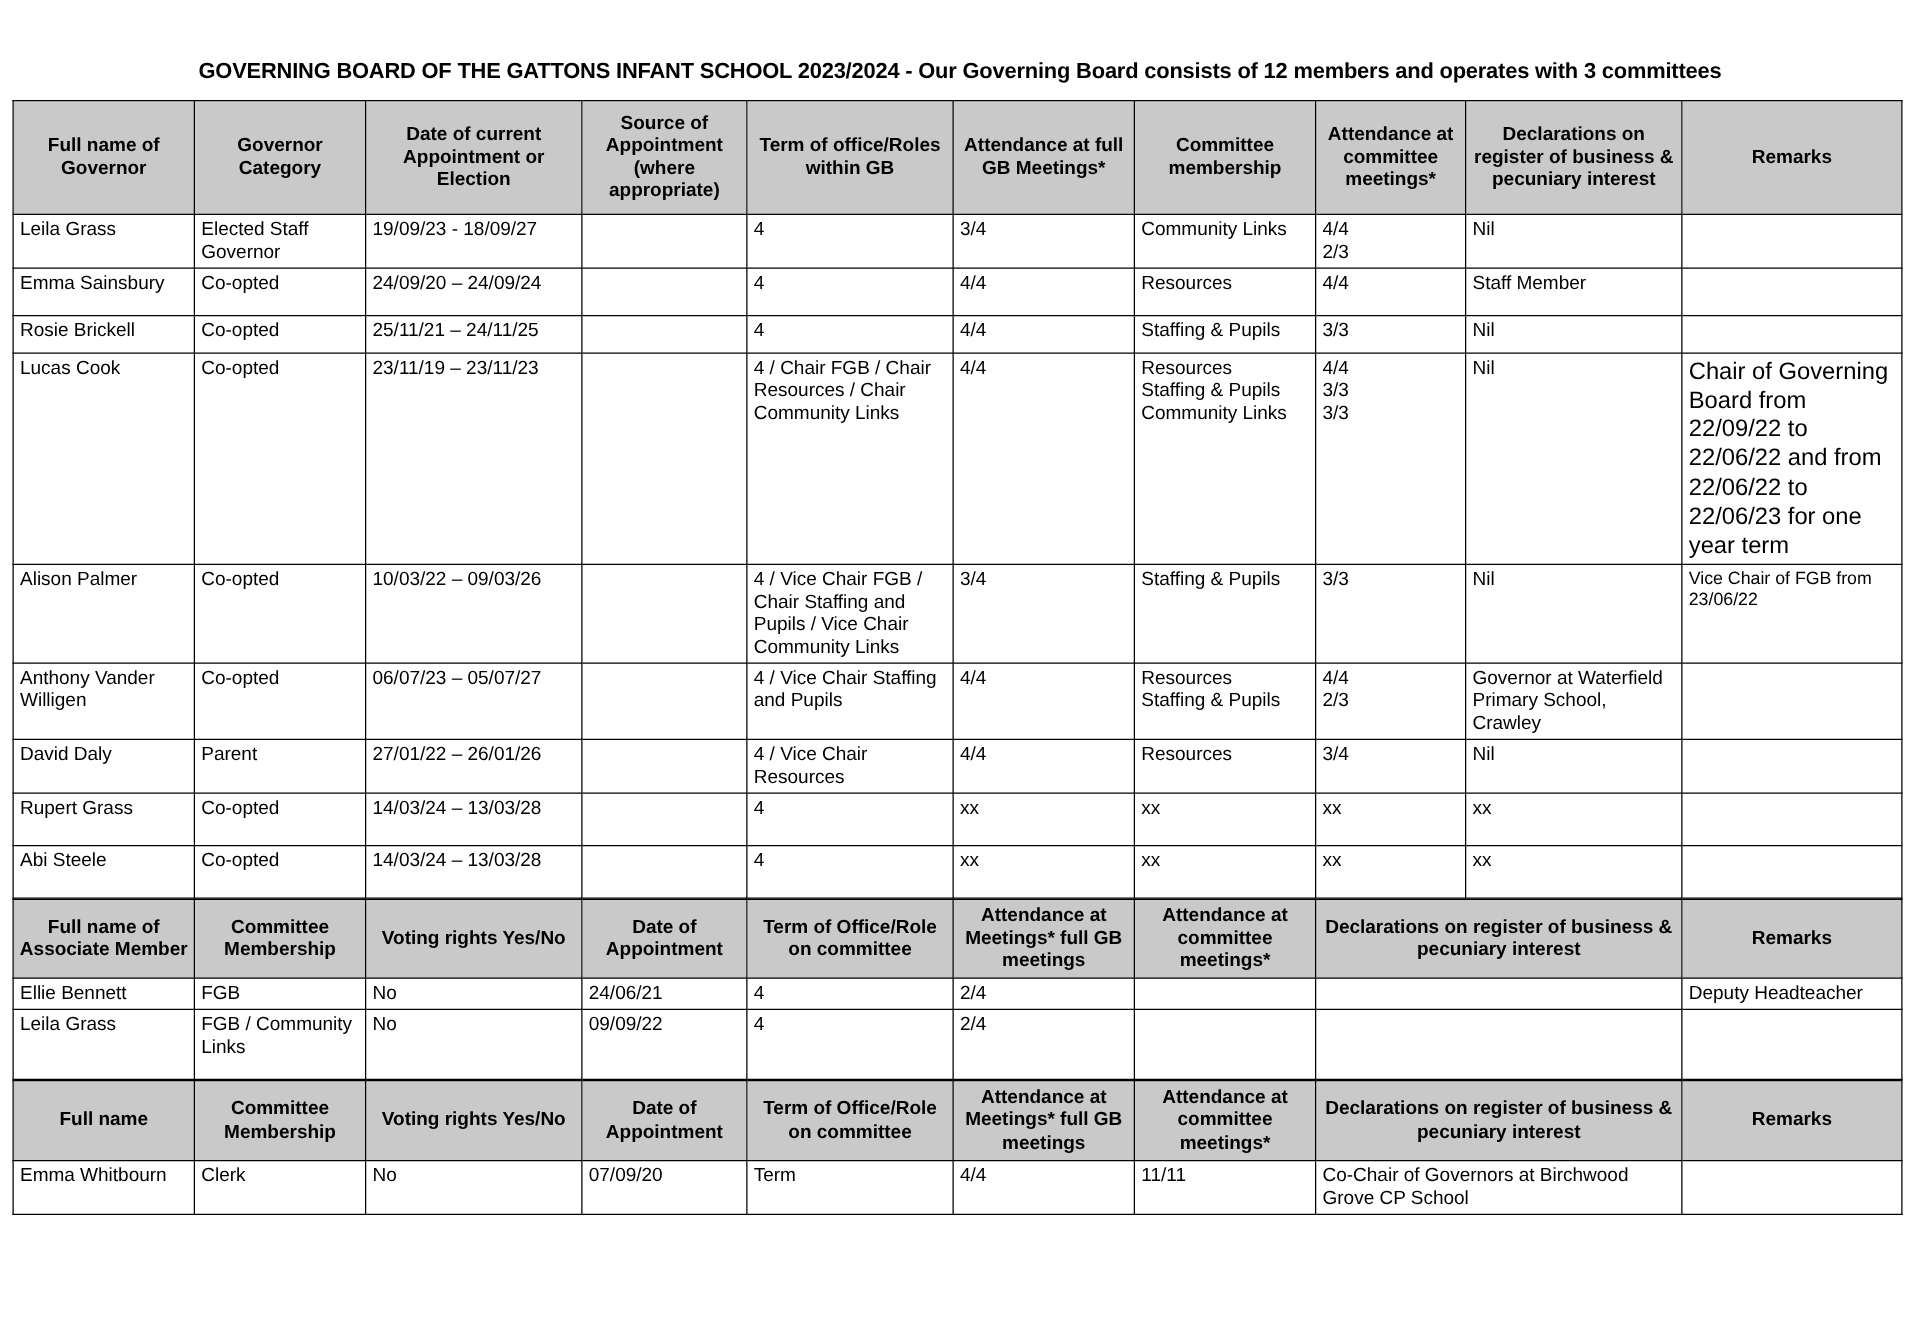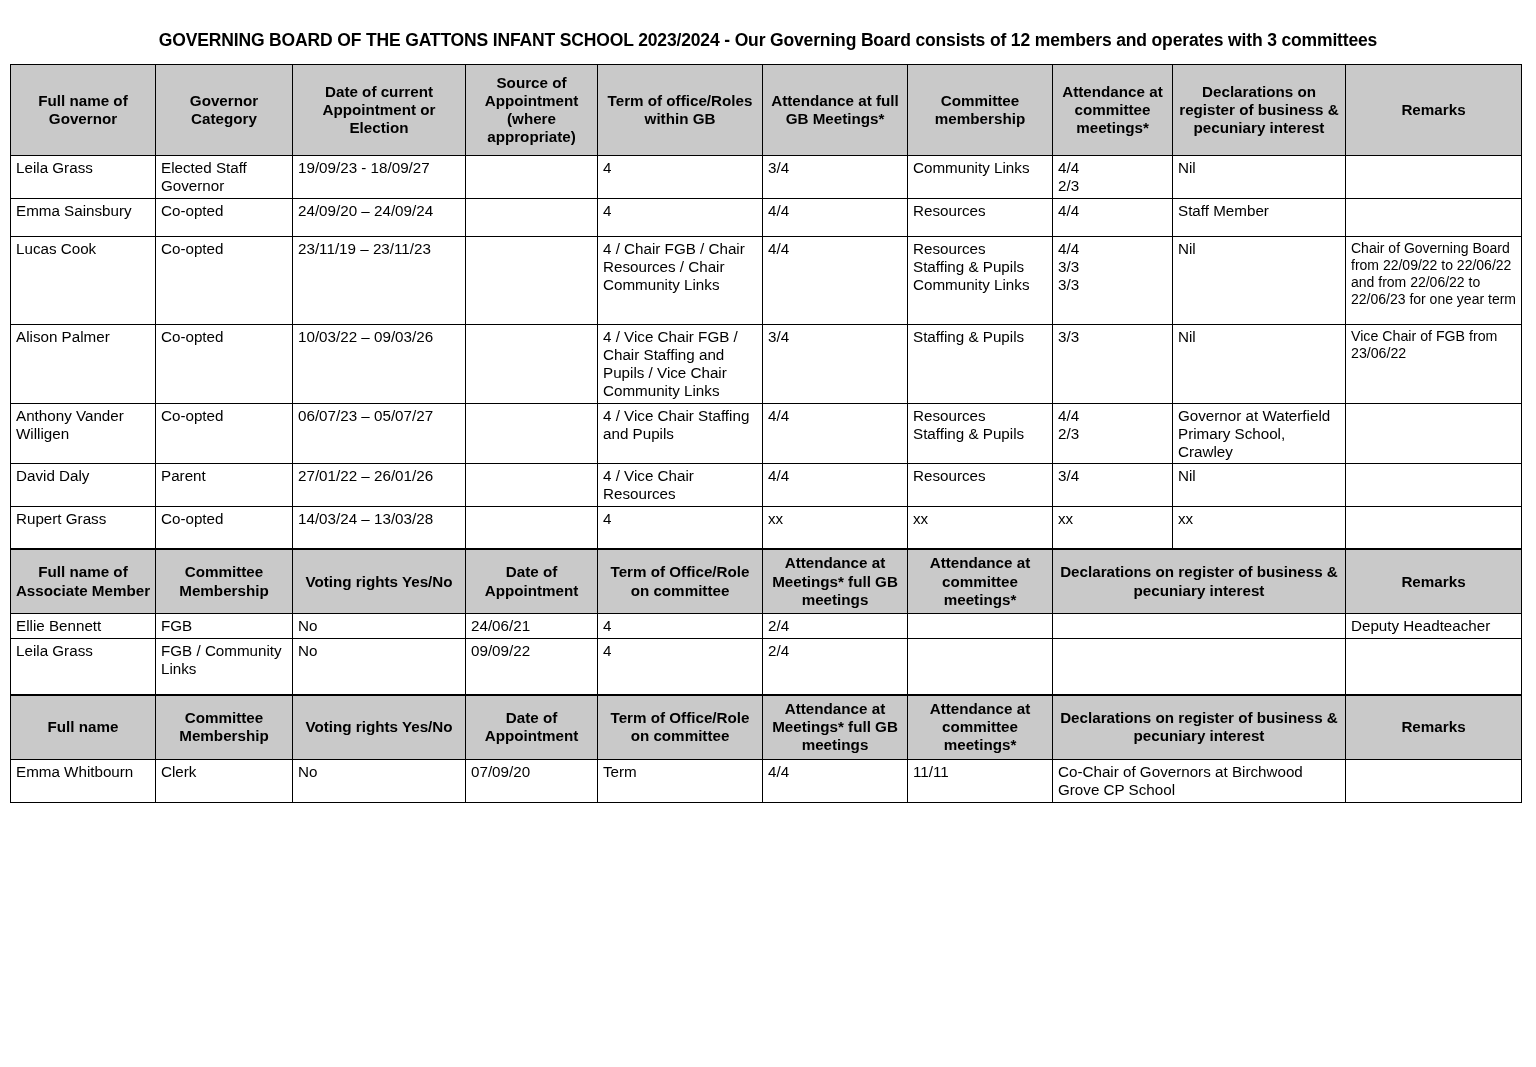--- a/index.html
+++ b/index.html
@@ -19,21 +19,21 @@
     position: relative;
     width: 1536px;
     height: 1067px;
     box-sizing: border-box;
   }
   .doc-title {
     text-align: center;
     font-size: 17.5px;
     font-weight: bold;
     letter-spacing: -0.15px;
-    padding-top: 30px;
+    padding-top: 46px;
     padding-bottom: 13px;
     line-height: 1.2;
   }
   table.grid {
     border-collapse: collapse;
     table-layout: fixed;
     margin-left: 10px;
     width: 1511px;
   }
   table.grid td, table.grid th {
@@ -126,35 +126,47 @@
         <td class="multi">Co-opted</td>
         <td>24/09/20 – 24/09/24</td>
         <td></td>
         <td class="multi">4</td>
         <td>4/4</td>
         <td class="multi">Resources</td>
         <td class="multi">4/4</td>
         <td class="multi">Staff Member</td>
         <td class="multi"></td>
       </tr>
+      <tr style="height:30px">
+        <td>Rosie Brickell</td>
+        <td class="multi">Co-opted</td>
+        <td>25/11/21 – 24/11/25</td>
+        <td></td>
+        <td class="multi">4</td>
+        <td>4/4</td>
+        <td class="multi">Staffing &amp; Pupils</td>
+        <td class="multi">3/3</td>
+        <td class="multi">Nil</td>
+        <td class="multi"></td>
+      </tr>
       <tr style="height:88px">
         <td>Lucas Cook</td>
         <td class="multi">Co-opted</td>
         <td>23/11/19 – 23/11/23</td>
         <td></td>
         <td class="multi">4 / Chair FGB / Chair Resources / Chair Community Links</td>
         <td>4/4</td>
         <td class="multi">Resources
 Staffing &amp; Pupils
 Community Links</td>
         <td class="multi">4/4
 3/3
 3/3</td>
         <td class="multi">Nil</td>
-        <td class="multi" style="font-size:14px;line-height:1.22">Chair of Governing Board from 22/09/22 to 22/06/22 and from 22/06/22 to 22/06/23 for one year term</td>
+        <td class="multi" style="font-size:19px;line-height:1.22">Chair of Governing Board from 22/09/22 to 22/06/22 and from 22/06/22 to 22/06/23 for one year term</td>
       </tr>
       <tr style="height:72px">
         <td>Alison Palmer</td>
         <td class="multi">Co-opted</td>
         <td>10/03/22 – 09/03/26</td>
         <td></td>
         <td class="multi">4 / Vice Chair FGB / Chair Staffing and Pupils / Vice Chair Community Links</td>
         <td>3/4</td>
         <td class="multi">Staffing &amp; Pupils</td>
         <td class="multi">3/3</td>
@@ -182,20 +194,32 @@
         <td></td>
         <td class="multi">4 / Vice Chair Resources</td>
         <td>4/4</td>
         <td class="multi">Resources</td>
         <td class="multi">3/4</td>
         <td class="multi">Nil</td>
         <td class="multi"></td>
       </tr>
       <tr style="height:42px">
         <td>Rupert Grass</td>
+        <td class="multi">Co-opted</td>
+        <td>14/03/24 – 13/03/28</td>
+        <td></td>
+        <td class="multi">4</td>
+        <td>xx</td>
+        <td class="multi">xx</td>
+        <td class="multi">xx</td>
+        <td class="multi">xx</td>
+        <td class="multi"></td>
+      </tr>
+      <tr style="height:42px">
+        <td>Abi Steele</td>
         <td class="multi">Co-opted</td>
         <td>14/03/24 – 13/03/28</td>
         <td></td>
         <td class="multi">4</td>
         <td>xx</td>
         <td class="multi">xx</td>
         <td class="multi">xx</td>
         <td class="multi">xx</td>
         <td class="multi"></td>
       </tr>

